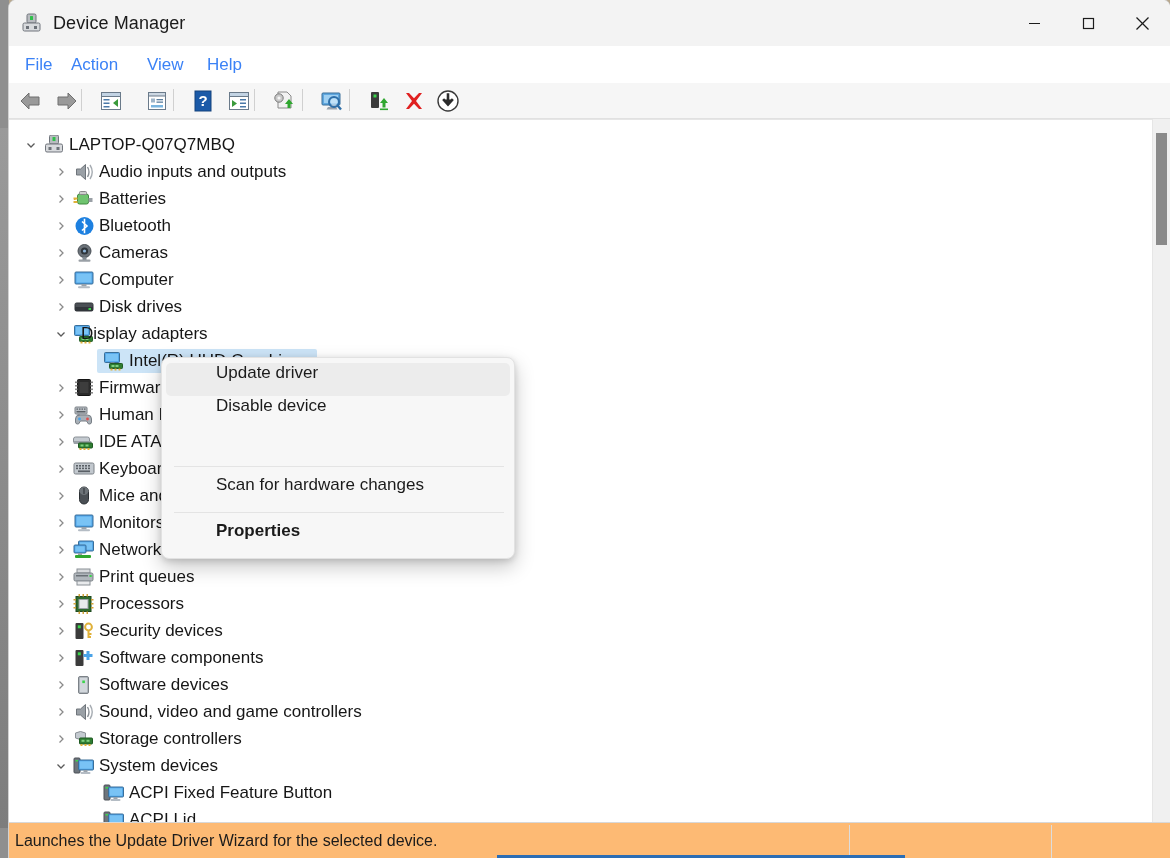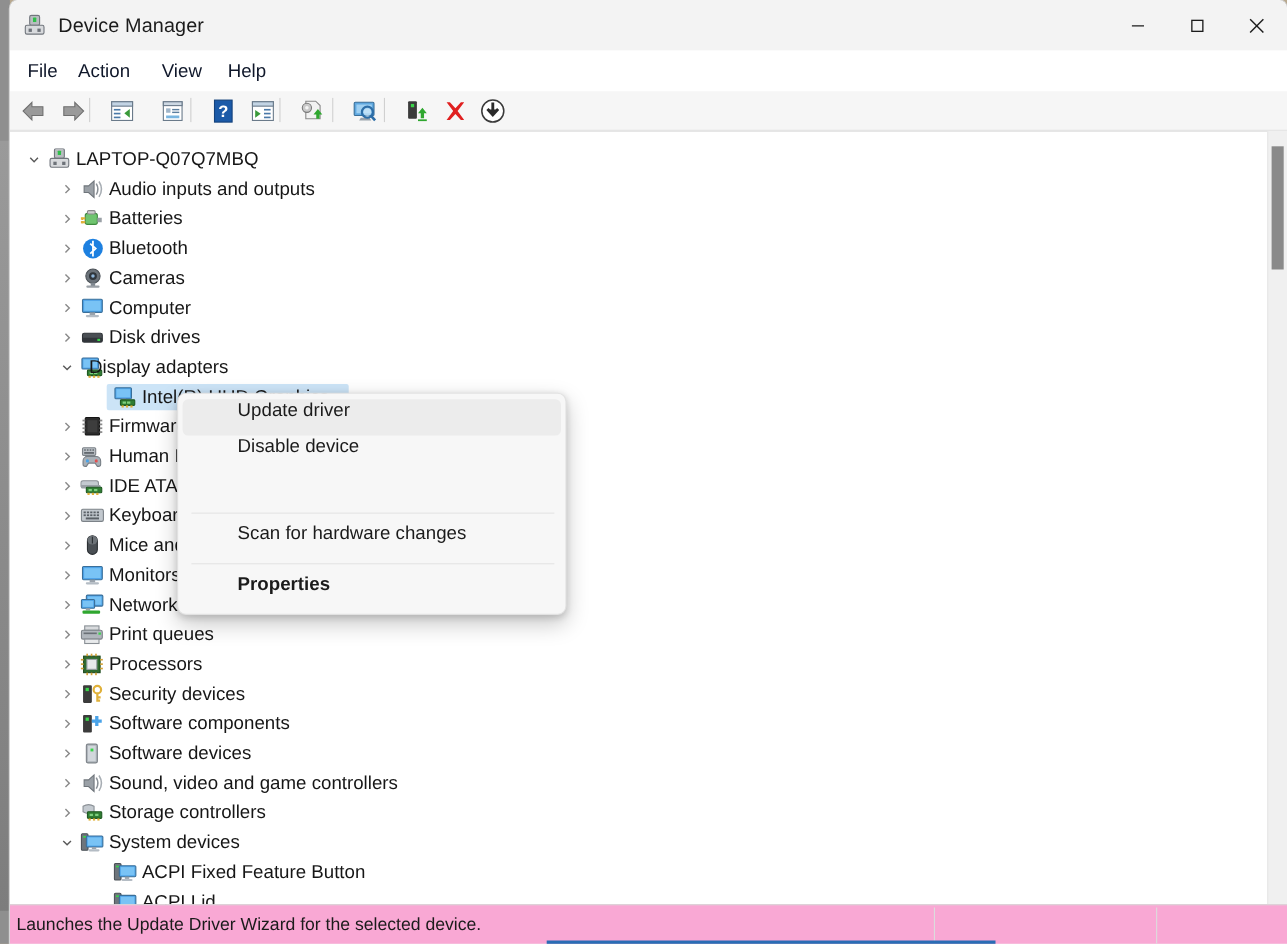--- a/index.html
+++ b/index.html
@@ -44,21 +44,21 @@
   .wmin{left:1002px;} .wmax{left:1056px;} .wcls{left:1110px;}
 
   
   .menubar{
     position:absolute;left:0;top:46px;width:1161px;height:37px;
     background:#ffffff;
   }
   .menu-item{
     position:absolute;top:0;height:37px;
     display:flex;align-items:center;padding:0 10px;
-    font-size:17px;color:#0f172a;cursor:default;
+    font-size:17px;color:#3b82f6;cursor:default;
   }
 
   
   .toolbar{
     position:absolute;left:0;top:83px;width:1161px;height:35px;
     background:#f6f6f6;border-bottom:1px solid #e1e1e1;
   }
   .tb{
     position:absolute;top:3px;width:30px;height:29px;
     display:flex;align-items:center;justify-content:center;cursor:default;
@@ -95,21 +95,21 @@
     background:#f0f0f0;border-left:1px solid #e6e6e6;
   }
   .vthumb{
     position:absolute;left:3px;top:14px;width:11px;height:112px;
     background:#8a8a8a;border-radius:0;
   }
 
   
   .statusbar{
     position:absolute;left:0;top:822px;width:1161px;height:36px;
-    background:#f9a8d4;border-top:1px solid #d8d8d8;
+    background:#fdba74;border-top:1px solid #d8d8d8;
   }
   .status-text{
     position:absolute;left:6px;top:9px;font-size:16px;color:#1b1b1b;
     white-space:nowrap;
   }
   .status-div{position:absolute;top:2px;width:1px;height:33px;background:#dcdcdc;}
 
   
   .ctxmenu{
     position:absolute;left:152px;top:357px;width:352px;height:200px;

